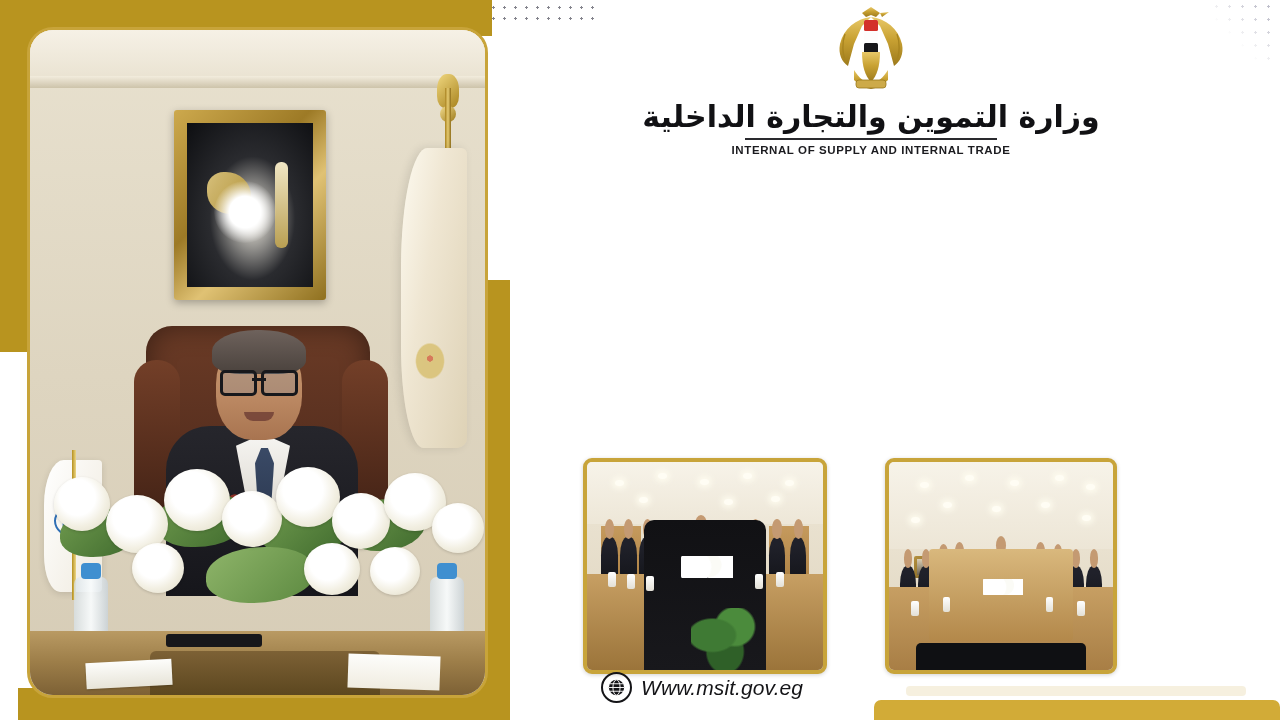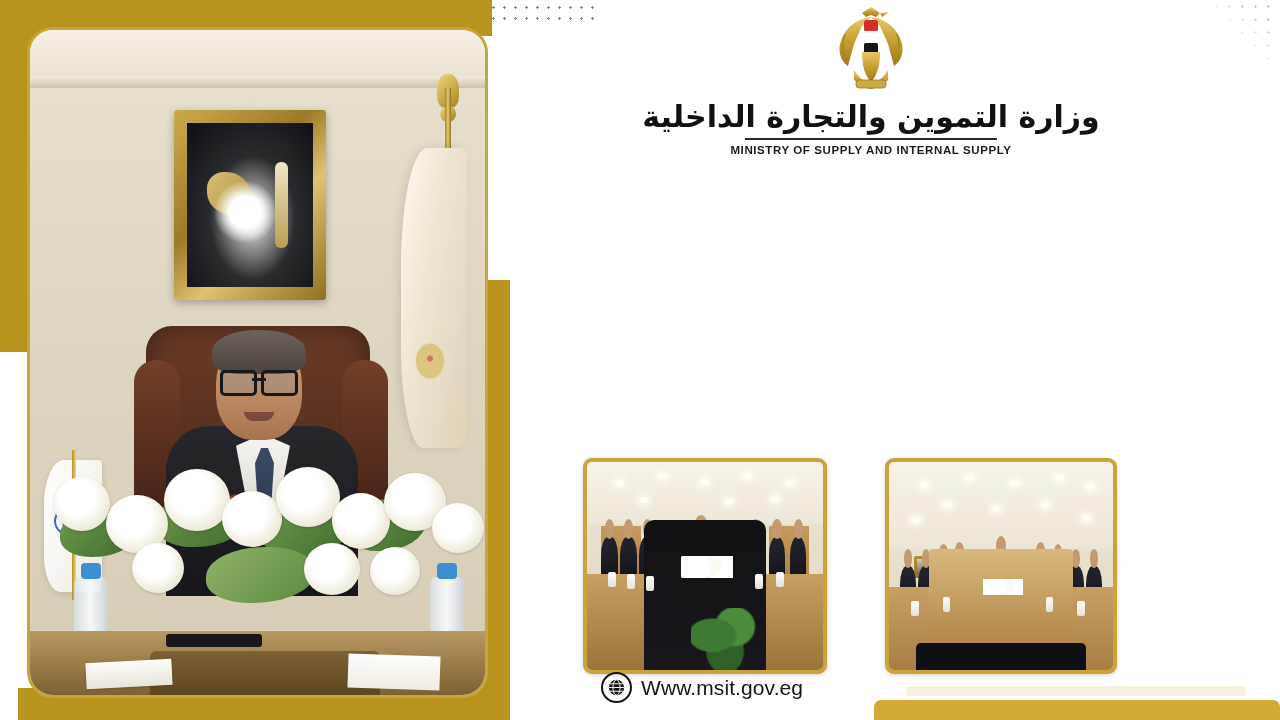--- a/index.html
+++ b/index.html
@@ -484,20 +484,21 @@
     border: 2px solid #141417;
     border-radius: 50%;
     display: flex; align-items: center; justify-content: center;
     flex: 0 0 auto;
   }
   .site-text {
     font-family: "Liberation Sans", sans-serif;
     font-size: 21px;
     color: #141417;
     letter-spacing: .1px;
+    font-style: italic;
   }
 
   
   .gold-bar-br {
     position: absolute;
     left: 874px;
     top: 700px;
     width: 406px;
     height: 28px;
     background: #d2ab37;
@@ -624,21 +625,21 @@
           <rect x="32" y="39" width="14" height="11" rx="1.5" fill="#17171a"></rect>
 
           <path d="M30 48 C30 62 33 72 39 78 C45 72 48 62 48 48 Z" fill="url(#gld)"></path>
 
           <path d="M22 66 C27 74 32 78 39 80 C46 78 51 74 56 66 L56 76 C50 82 45 84 39 85 C33 84 28 82 22 76 Z" fill="url(#gld)"></path>
           <rect x="24" y="76" width="30" height="8" rx="3" fill="#cdaa49" stroke="#9a7a1d" stroke-width=".8"></rect>
         </svg>
       </div>
       <div class="arabic-ministry">وزارة التموين والتجارة الداخلية</div>
       <div class="ministry-rule"></div>
-      <div class="ministry-en">MINISTRY OF SUPPLY AND INTERNAL SUPPLY</div>
+      <div class="ministry-en">INTERNAL OF SUPPLY AND INTERNAL TRADE</div>
     </div>
 
 
     <div class="thumbs">
 
       <div class="thumb one">
         <div class="thumb-inner">
           <div class="ms-ceil">
             <i style="left:12%;top:26%"></i>
               <i style="left:30%;top:16%"></i>

